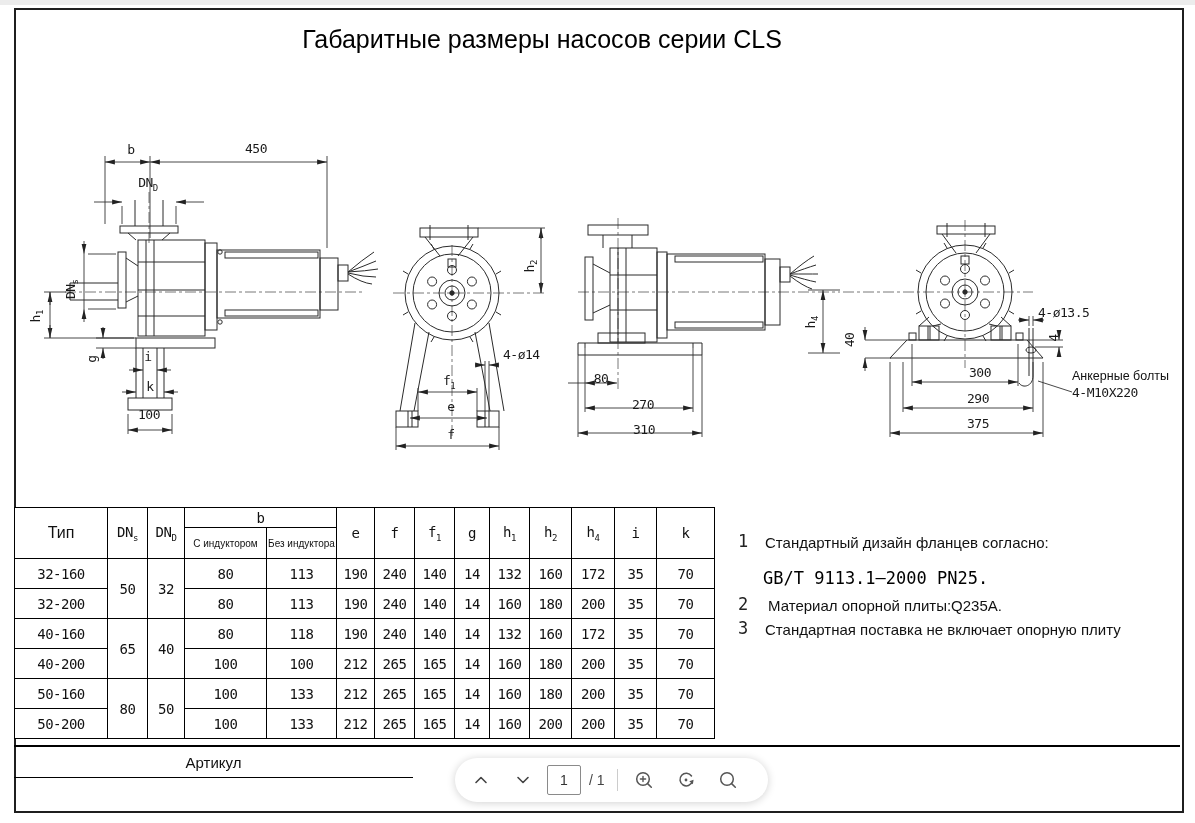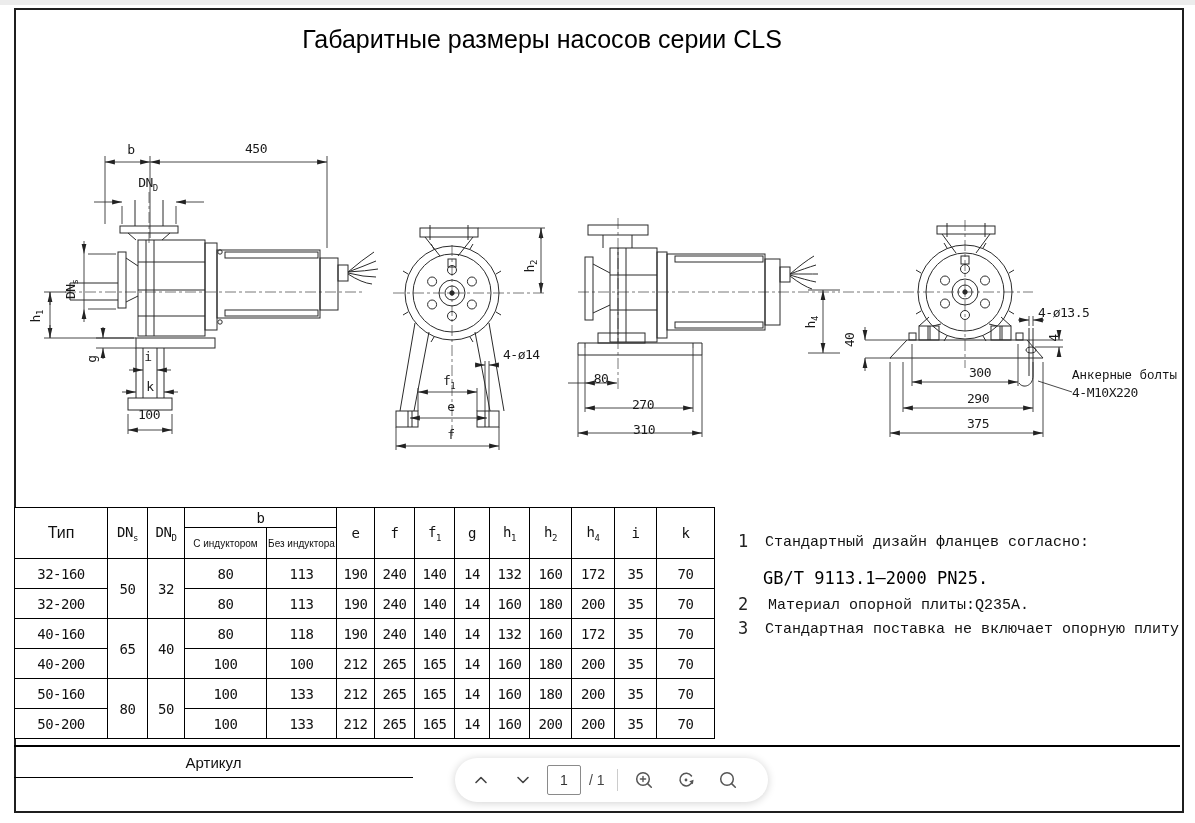--- a/index.html
+++ b/index.html
@@ -22,21 +22,21 @@
   #dims-table th,#dims-table td{border:1px solid #000;padding:0;text-align:center;vertical-align:middle;
        font-weight:normal;overflow:hidden;}
   #dims-table .hd1{height:20px;}
   #dims-table .hd2 th{height:30px;font-size:10px;}
   #dims-table td{height:29px;font-family:"DejaVu Sans Mono",monospace;font-size:14px;letter-spacing:-0.5px;}
   #dims-table th.big{font-size:16px;}
   #dims-table th.cadh{font-family:"DejaVu Sans Mono",monospace;font-size:14px;letter-spacing:-0.5px;}
   #dims-table sub{font-size:9px;}
   
   .note-num{position:absolute;font-family:"DejaVu Sans Mono",monospace;font-size:17px;color:#222;}
-  .note-text{position:absolute;font-size:15px;color:#111;font-family:Liberation Mono, monospace;}
+  .note-text{position:absolute;font-size:15px;color:#111;}
   .note-cad{position:absolute;font-family:"DejaVu Sans Mono",monospace;font-size:17px;letter-spacing:0;color:#000000;}
   
   #footer{left:14px;top:745px;width:1166px;height:64px;border-top:2px solid #000;display:flex;}
   .fcol{height:100%;box-sizing:border-box;}
   .fcol+.fcol{border-left:2px solid #000;}
   .fhead{height:30px;border-bottom:1.5px solid #000;display:flex;align-items:center;justify-content:center;
          font-size:15px;}
   
   #toolbar{left:455px;top:758px;width:313px;height:44px;background:#fff;border-radius:22px;
            box-shadow:0 1px 8px rgba(0,0,0,0.18);display:flex;align-items:center;z-index:10;

